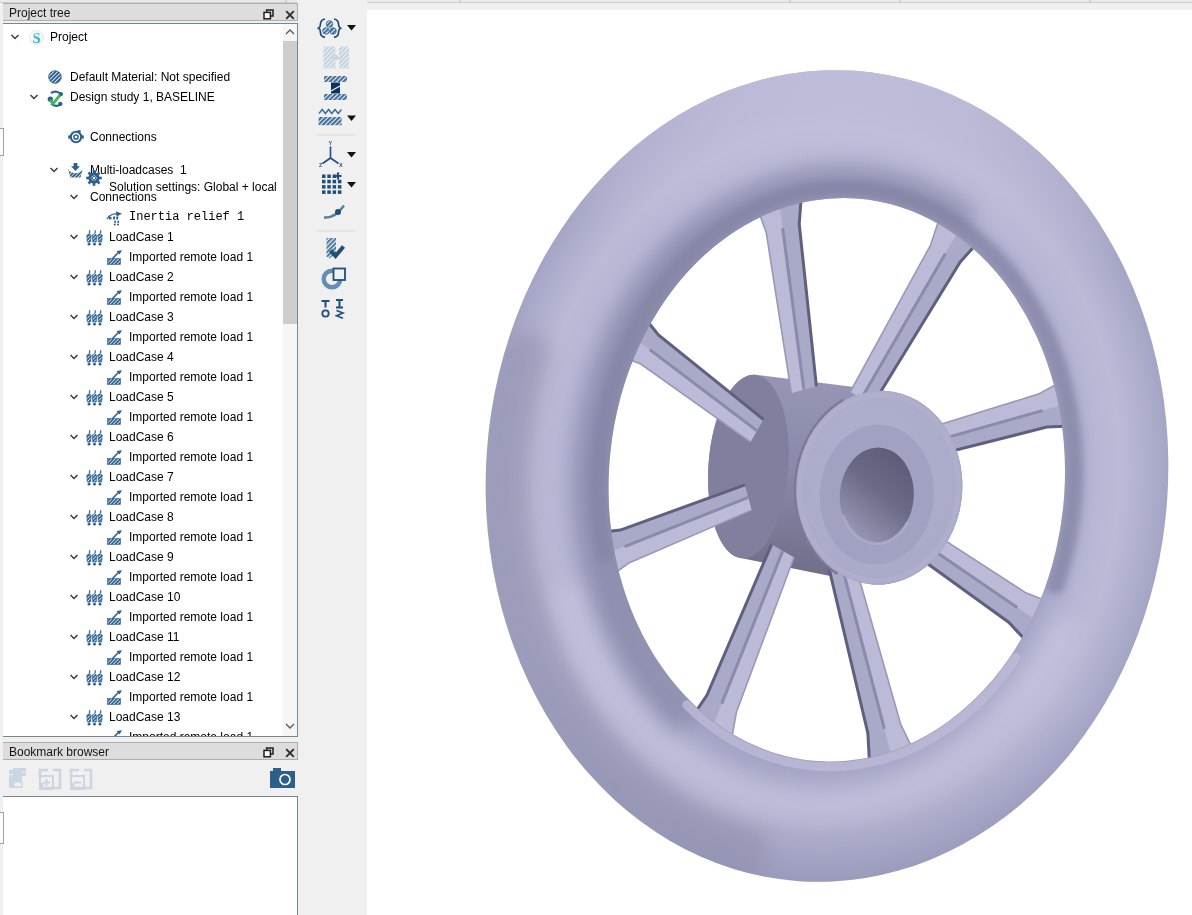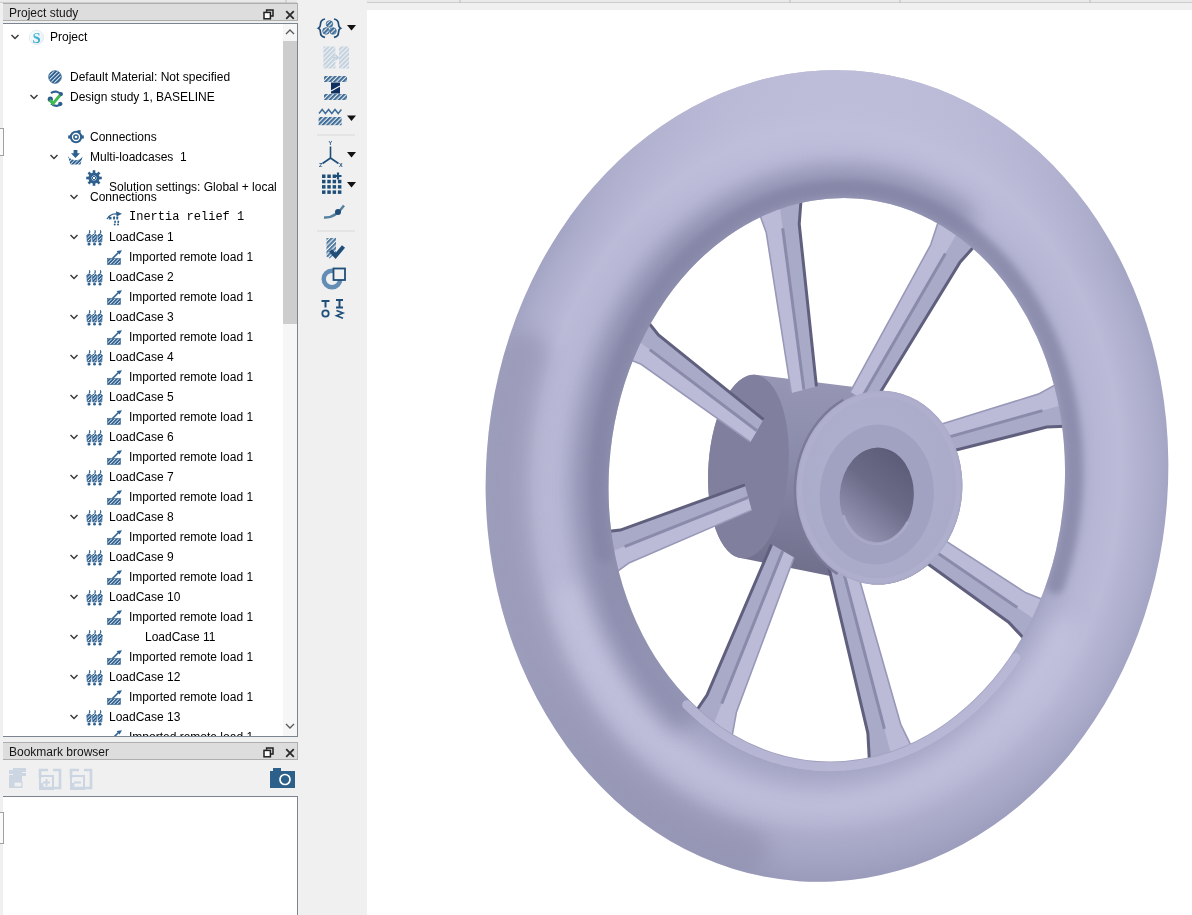--- a/index.html
+++ b/index.html
@@ -195,21 +195,21 @@
 <rect x="36.5" y="268.5" width="11.5" height="11.5" fill="#f0f0f0" stroke="#1f4e79" stroke-width="1.8"></rect>
 <g stroke="#1f4e79" stroke-width="2" fill="none">
       <path d="M24.5 301 h8 M28.5 301 v6.5"></path>
       <path d="M39 300 h7 M42.5 300 v7.5 M39 307.5 h7"></path>
     </g>
 <circle cx="28.5" cy="313.5" r="3.2" stroke="#1f4e79" stroke-width="1.8" fill="none"></circle>
 <path d="M39.5 310.5 l6.5 2.6 -6.5 2.6 6.5 2.6" stroke="#1f4e79" stroke-width="1.6" fill="none"></path>
   </svg>
 <div class="abs" style="left:0;top:3px;width:300px;height:739px;background:#f0f0f0;">
 <div class="ptitle">
-      <span>Project study</span>
+      <span>Project tree</span>
 <svg class="abs" style="left:262px;top:5px" width="11" height="11" viewBox="0 0 11 11">
         <path d="M3.6 2.8 V1 H10 v6 H7.6" fill="none" stroke="#1f1f1f" stroke-width="1.5"></path>
         <rect x="1" y="3.4" width="6.4" height="6.4" fill="#fbfbfb" stroke="#1f1f1f" stroke-width="1.5"></rect>
       </svg>
 <svg class="abs" style="left:284px;top:6px" width="10" height="10" viewBox="0 0 10 10">
         <path d="M1.2 1.2 L8.8 8.8 M8.8 1.2 L1.2 8.8" stroke="#2b2b2b" stroke-width="1.8"></path>
       </svg>
 </div>
 <div id="treebody">
 <div class="trow" style="left:0;top:3px;width:280px;"><svg class="abs" style="left:9px;top:5px" width="10" height="10" viewBox="0 0 10 10">
@@ -248,21 +248,21 @@
 <circle cx="3.3" cy="9.2" r="2.6" fill="#2e608f"></circle>
 <path d="M2.8 10.0 L6 13.6 L13 5.2" stroke="#3fba4d" stroke-width="2.9" fill="none"></path>
 </svg></span><span class="abs" style="left:69px;top:0;font-weight:normal;">Design study 1, BASELINE</span></div>
 <div class="trow" style="left:0;top:103px;width:280px;"><span class="abs" style="left:67px;top:3px;"><svg width="16" height="14" viewBox="0 0 16 14">
 <circle cx="8" cy="7" r="5.2" fill="none" stroke="#2e608f" stroke-width="2.1"></circle>
 <circle cx="8" cy="7" r="2.1" fill="none" stroke="#2e608f" stroke-width="1.5"></circle>
 <rect x="0.2" y="5.4" width="2.8" height="3.2" fill="#2e608f"></rect>
 <rect x="13" y="5.4" width="2.8" height="3.2" fill="#2e608f"></rect>
 <rect x="9.4" y="0.2" width="3.2" height="2.4" fill="#2e608f"></rect>
 </svg></span><span class="abs" style="left:89px;top:0;font-weight:normal;">Connections</span></div>
-<div class="trow" style="left:0;top:123px;width:280px;padding-left:48px;"><svg class="abs" style="left:48px;top:5px" width="10" height="10" viewBox="0 0 10 10">
+<div class="trow" style="left:0;top:136px;width:280px;padding-left:48px;"><svg class="abs" style="left:48px;top:5px" width="10" height="10" viewBox="0 0 10 10">
           <path d="M1.5 3 L5 6.5 L8.5 3" stroke="#3c3c3c" stroke-width="1.5" fill="none"></path>
         </svg><span class="abs" style="left:66px;top:3px;"><svg width="16" height="15" viewBox="0 0 16 15">
 <path d="M6.6 0 h3.8 v3.2 h2.6 L8.5 8 4 3.2 h2.6 Z" fill="#2e608f"></path>
 <defs>
               <pattern id="hl" width="2.6" height="2.6" patternTransform="rotate(45)" patternUnits="userSpaceOnUse">
 <rect width="2.6" height="2.6" fill="#fff"></rect>
                 <rect width="1.9" height="2.6" fill="#2e608f"></rect>
               </pattern>
             </defs>
 <path d="M1 6 A8.5 8.5 0 0 0 15.6 6.2 L13.5 14.6 H3.4 Z" fill="url(#hl)"></path>
@@ -673,21 +673,21 @@
 <g stroke="#2e608f" stroke-width="1.2" fill="none">
 <path d="M3.2 3.4 q1.1-1.5 0.2-3.1"></path>
               <path d="M8.7 3.4 q1.1-1.5 0.2-3.1"></path>
               <path d="M14.2 3.4 q1.1-1.5 0.2-3.1"></path>
 </g>
 <g fill="#2e608f">
               <circle cx="3" cy="14.2" r="1.4"></circle>
               <circle cx="8.5" cy="14.2" r="1.4"></circle>
               <circle cx="14" cy="14.2" r="1.4"></circle>
             </g>
-</svg></span><span class="abs" style="left:108px;top:0;font-weight:normal;margin-left:36px;">LoadCase 11</span></div>
+</svg></span><span class="abs" style="left:108px;top:0;font-weight:normal;">LoadCase 11</span></div>
 <div class="trow" style="left:0;top:623px;width:280px;"><span class="abs" style="left:106px;top:3px;"><svg width="16" height="15" viewBox="0 0 16 15">
 <defs>
               <pattern id="hi" width="2.5" height="2.5" patternTransform="rotate(45)" patternUnits="userSpaceOnUse">
 <rect width="2.5" height="2.5" fill="#fff"></rect>
                 <rect width="1.8" height="2.5" fill="#2e608f"></rect>
               </pattern>
             </defs>
 <rect x="0.5" y="8.5" width="13" height="6" fill="url(#hi)" stroke="#2e608f" stroke-width="0.6"></rect>
 <path d="M5.5 8.5 L11.5 2.5" stroke="#2e608f" stroke-width="1.6"></path>
 <path d="M9.6 1 L15 0.2 12.6 4.4 Z" fill="#2e608f"></path>

